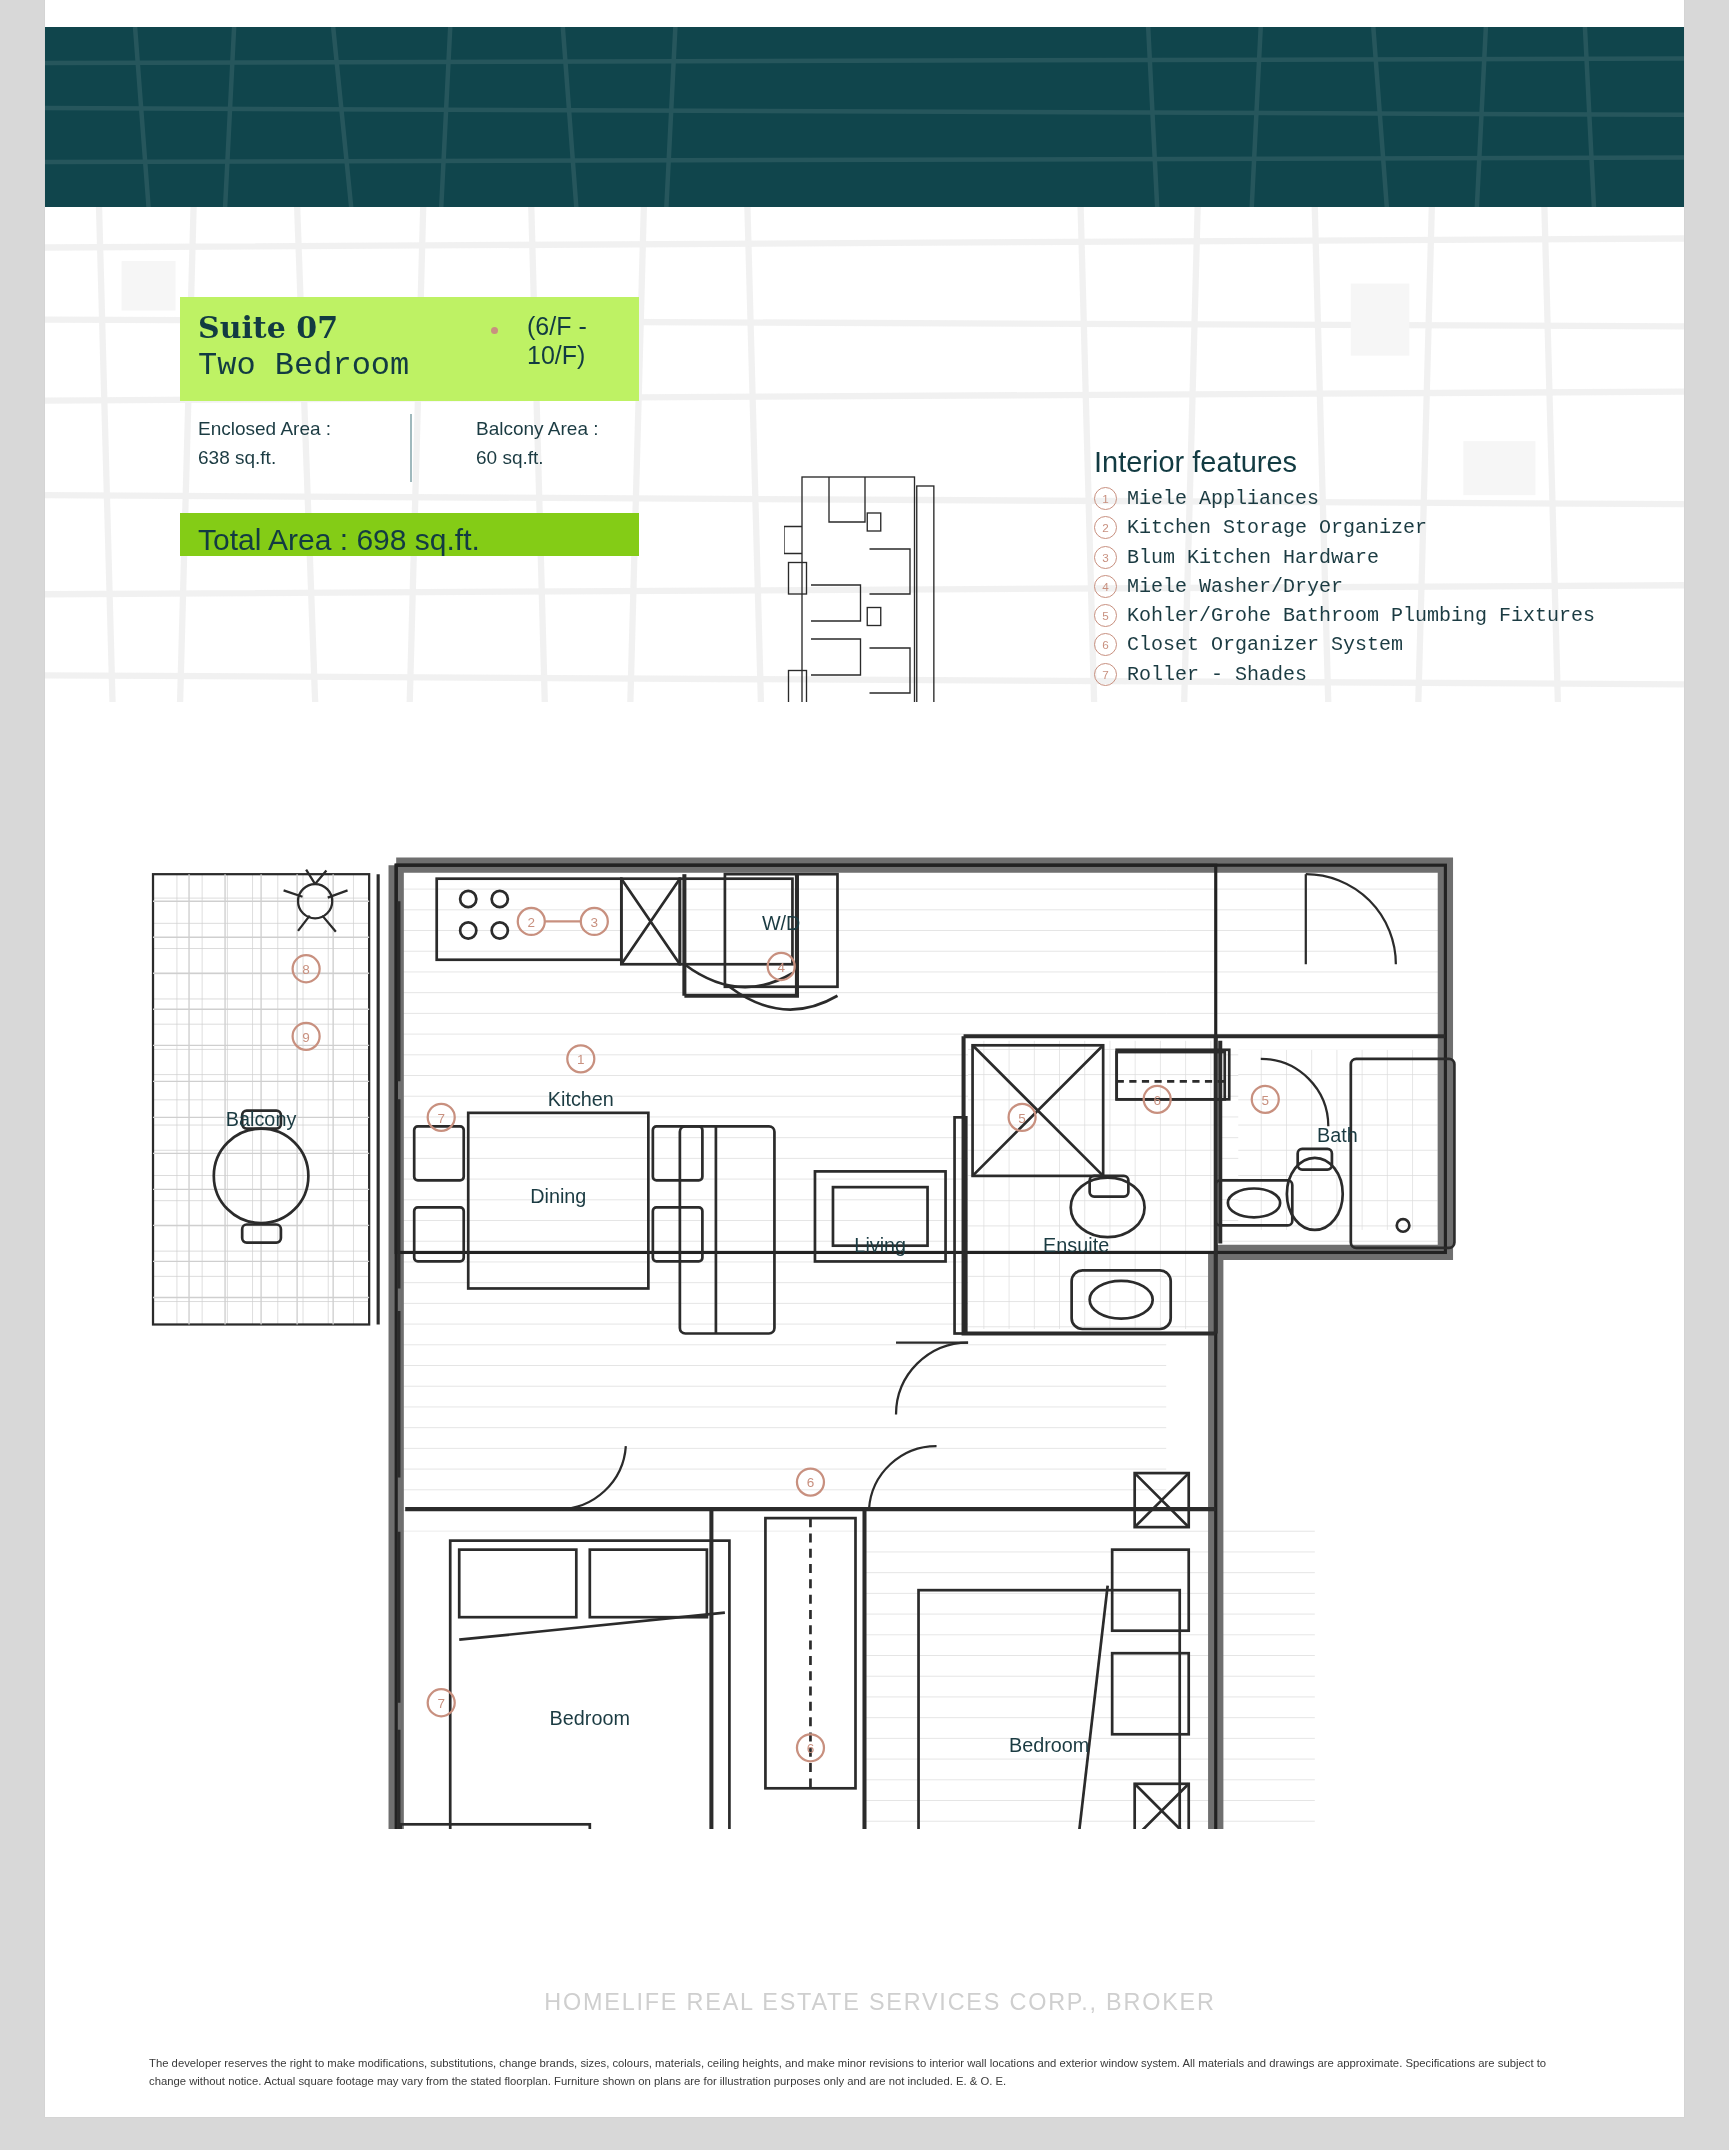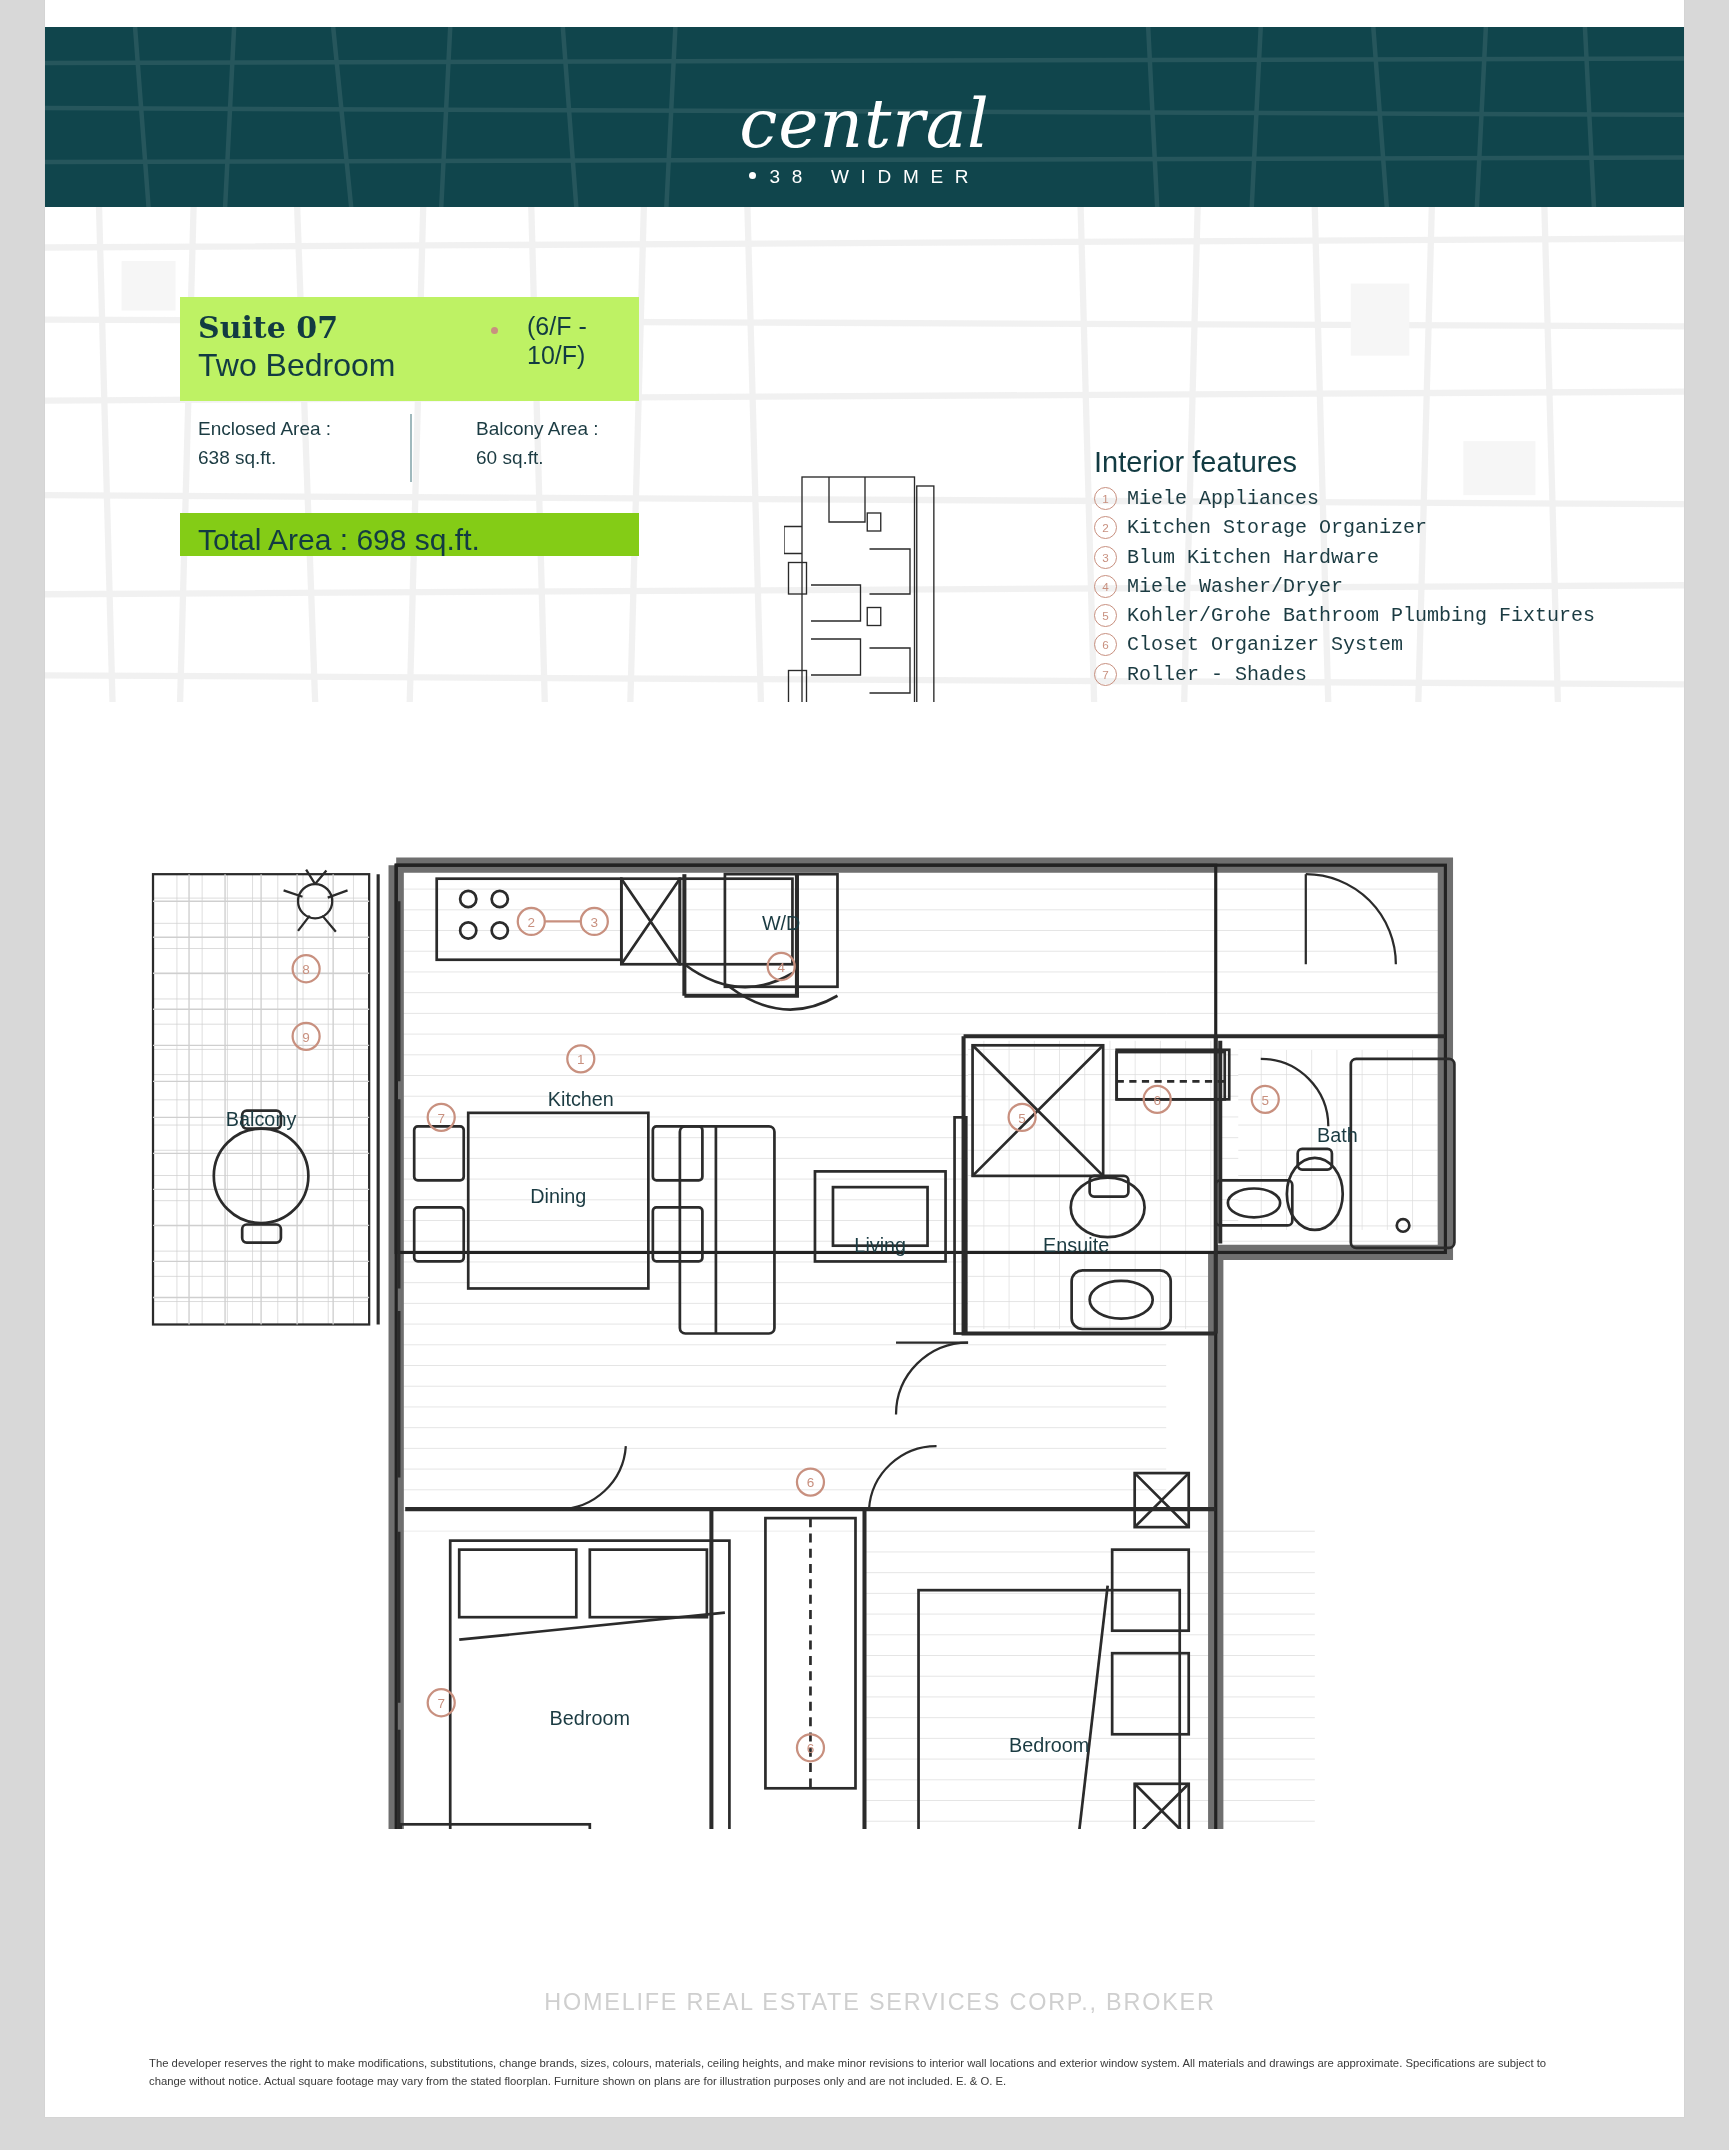--- a/index.html
+++ b/index.html
@@ -56,21 +56,21 @@
   }
   .suitebox .dotm{
     position:absolute;left:311px;top:30px;width:7.2px;height:7.2px;border-radius:50%;background:#c8907f;
   }
   .suitebox .floors{
     position:absolute;left:347px;top:15.3px;font-size:25px;color:#123b42;
     font-family:"Liberation Sans",sans-serif;
   }
   .suitebox .line2{
     position:absolute;left:18px;top:50px;font-size:32px;color:#123b42;
-    font-family:Liberation Sans, sans-serif;
+    font-family:Liberation Mono, monospace;
   }
   .areas{position:absolute;left:153px;top:207px;width:450px;}
   .areacol{position:absolute;top:0;font-size:19px;color:#1b3b42;line-height:1.55;}
   .areacol.l{left:0;}
   .areacol.r{left:234px;margin-left:44px;}
   .vline{position:absolute;left:212px;top:0px;width:1.8px;height:68px;background:#9fb9bd;}
   .totalbox{
     position:absolute;left:135px;top:306px;width:459px;height:43px;background:#84cc16;
   }
   .totalbox span{
@@ -120,26 +120,20 @@
 <div class="page">
   <div class="sheet">
 
     <div class="header">
       <svg class="maplines" viewBox="0 0 3640 400" preserveAspectRatio="none">
         <g stroke="#ffffff" stroke-width="10" fill="none" opacity="0.5">
           <path d="M200 0 L230 400 M420 0 L400 400 M640 0 L680 400 M900 0 L880 400 M1150 0 L1180 400 M1400 0 L1380 400 M2450 0 L2470 400 M2700 0 L2680 400 M2950 0 L2980 400 M3200 0 L3180 400 M3420 0 L3440 400"></path>
           <path d="M0 80 L3640 70 M0 180 L3640 195 M0 300 L3640 290"></path>
         </g>
       </svg>
-      <div class="brand">
-        <div class="word">central</div>
-        <div class="sub">
-          <span class="dot"></span><span>38  WIDMER</span>
-        </div>
-      </div>
     </div>
 
     <div class="infoband">
       <svg class="maplines" viewBox="0 0 3640 1100" preserveAspectRatio="none">
         <g stroke="#e6e6e6" stroke-width="14" fill="none">
           <path d="M120 0 L150 1100 M330 0 L300 1100 M560 0 L600 1100 M840 0 L810 1100 M1080 0 L1110 1100 M1330 0 L1300 1100 M1560 0 L1590 1100 M2300 0 L2330 1100 M2560 0 L2530 1100 M2820 0 L2850 1100 M3080 0 L3050 1100 M3330 0 L3360 1100"></path>
           <path d="M0 90 L3640 70 M0 250 L3640 265 M0 430 L3640 410 M0 640 L3640 660 M0 860 L3640 840 M0 1040 L3640 1060"></path>
         </g>
         <g fill="#efefef">
           <rect x="170" y="120" width="120" height="110"></rect>

